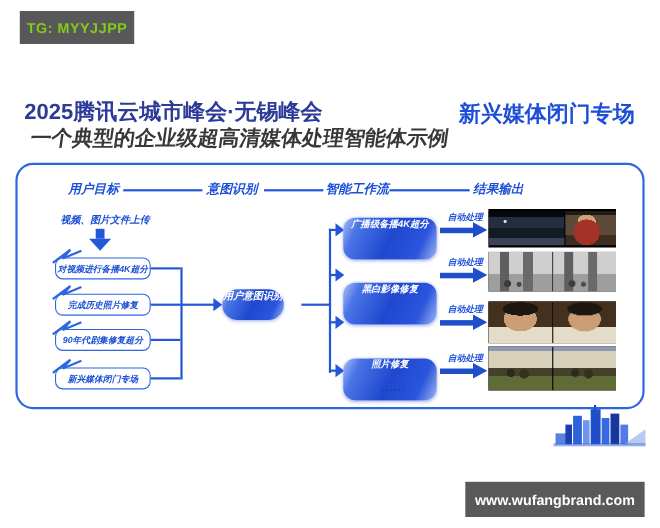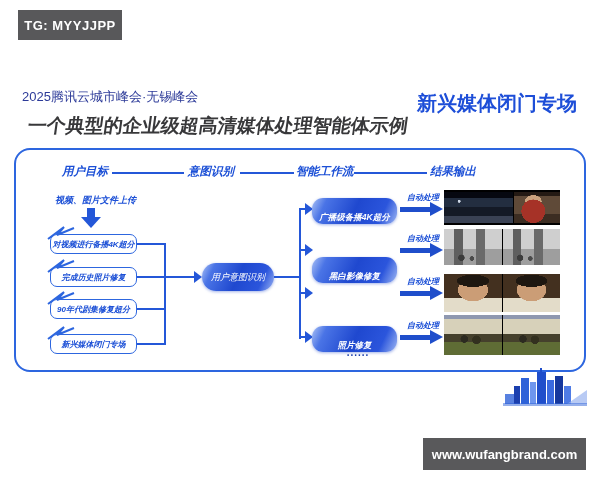--- a/index.html
+++ b/index.html
@@ -2,25 +2,25 @@
 <html><head>
 <meta charset="utf-8">
 <style>
   * { margin:0; padding:0; box-sizing:border-box; }
   body { font-family:"Liberation Sans","DejaVu Sans",sans-serif; background:#fff; }
   .stage { position:relative; width:600px; height:480px; background:#ffffff; overflow:hidden; }
   .abs { position:absolute; }
 
   
   .badge { left:18px; top:10px; width:104px; height:30px; background:#58585a;
-           color:#ffffff; font-size:13px; font-weight:bold; letter-spacing:.5px;
+           color:#84cc16; font-size:13px; font-weight:bold; letter-spacing:.5px;
            display:flex; align-items:center; justify-content:center; }
 
   
-  .event-title { left:22px; top:88px; color:#2c3a98; font-size:13px; font-weight:400; white-space:nowrap; }
+  .event-title { left:22px; top:88px; color:#2c3a98; font-size:20px; font-weight:700; white-space:nowrap; }
   .session-label { right:23px; top:90px; color:#1d4ed8; font-size:20px; font-weight:800; white-space:nowrap; }
   .slide-title { left:26px; top:113px; color:#38383a; font-size:19px; font-weight:800;
                  transform:skewX(-8deg); transform-origin:left bottom; white-space:nowrap; }
 
   
   .diagram { left:14px; top:148px; width:572px; height:224px; background:#ffffff;
              border:2px solid #2d66df; border-radius:16px; }
 
   .col-header { color:#1b4fd6; font-size:11.5px; font-weight:800; font-style:italic; white-space:nowrap; top:14px; }
   .hline { background:#2457d8; height:2px; }
@@ -34,30 +34,30 @@
                       border-top:11px solid #2457d8; }
 
   .goal-box { left:34px; width:87px; height:20px; background:#fff; border:1.5px solid #2d66df;
               border-radius:7px; color:#1b4fd6; font-size:8px; font-weight:800; font-style:italic;
               display:flex; align-items:center; justify-content:center; white-space:nowrap; }
   .tail { position:absolute; left:-5px; top:-11px; }
 
   .arrowhead-r { width:0; height:0; border-top:6px solid transparent; border-bottom:6px solid transparent;
                  border-left:8px solid #2457d8; }
 
-  .intent-ellipse { left:186px; top:113px; width:72px; height:28px; border-radius:14px;
+  .intent-ellipse { left:186px; top:113px; width:56px; height:28px; border-radius:14px;
                     background:linear-gradient(115deg,#aac1f5 0%,#4a74e6 16%,#1f48cf 50%,#2b55dc 80%,#9db6f2 100%);
-                    color:#fff; font-size:9px; font-weight:400; font-style:italic;
-                    display:flex; align-items:center; justify-content:center; white-space:nowrap;
+                    color:#fff; font-size:9px; font-weight:700; font-style:italic;
+                    display:flex; align-items:flex-start; justify-content:center; white-space:nowrap;
                     box-shadow:0 1px 3px rgba(30,70,200,.4); }
 
-  .pill { left:296px; width:85px; height:26px; border-radius:11px;
+  .pill { left:296px; width:85px; height:38px; border-radius:11px;
           background:linear-gradient(115deg,#aac1f5 0%,#4a74e6 16%,#1f48cf 50%,#2b55dc 80%,#9db6f2 100%);
           color:#fff; font-size:8.5px; font-weight:800; font-style:italic;
-          display:flex; align-items:flex-end; justify-content:center; white-space:nowrap;
+          display:flex; align-items:flex-start; justify-content:center; white-space:nowrap;
           box-shadow:0 1px 3px rgba(30,70,200,.4); }
 
   .auto-label { left:382px; width:50px; color:#1b4fd6; font-size:8px; font-weight:800; font-style:italic; text-align:center; white-space:nowrap; }
   .auto-shaft { left:384px; width:32px; height:5px; background:#1f4ecb; }
   .auto-head  { left:414px; width:0; height:0; border-top:7px solid transparent; border-bottom:7px solid transparent;
                 border-left:13px solid #1f4ecb; }
 
   .dots { left:320px; top:197px; width:44px; color:#1b3fae; font-size:10px; font-weight:bold;
           letter-spacing:1px; text-align:center; }
 

